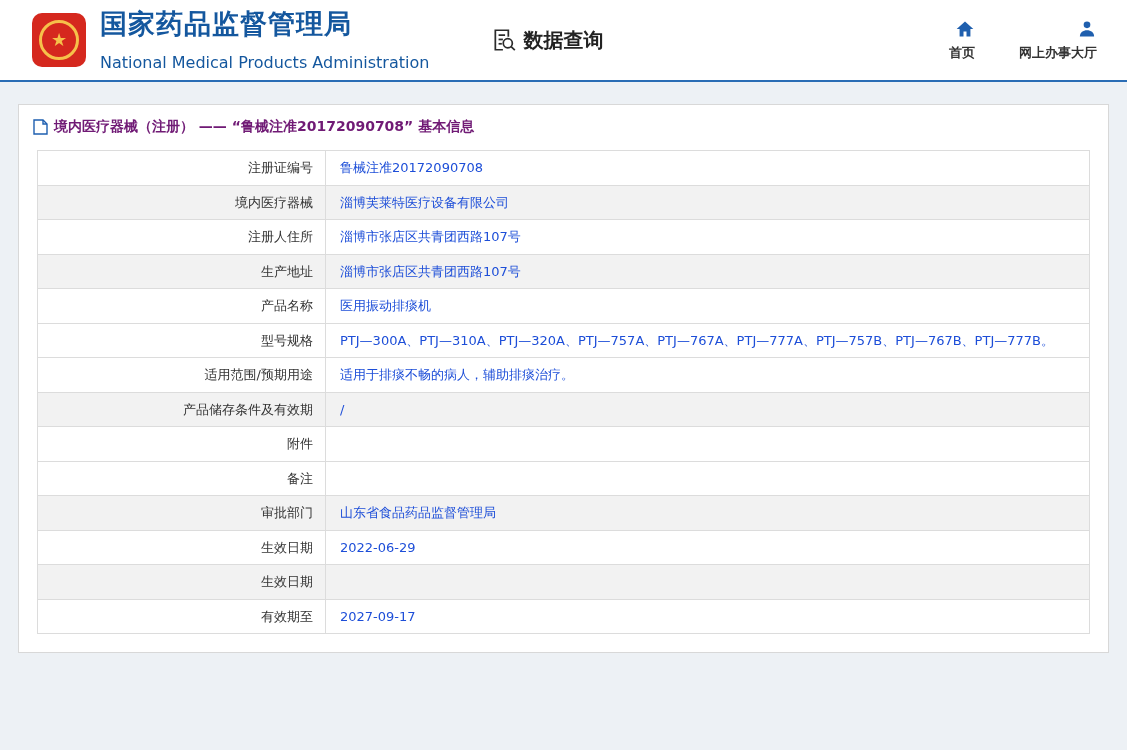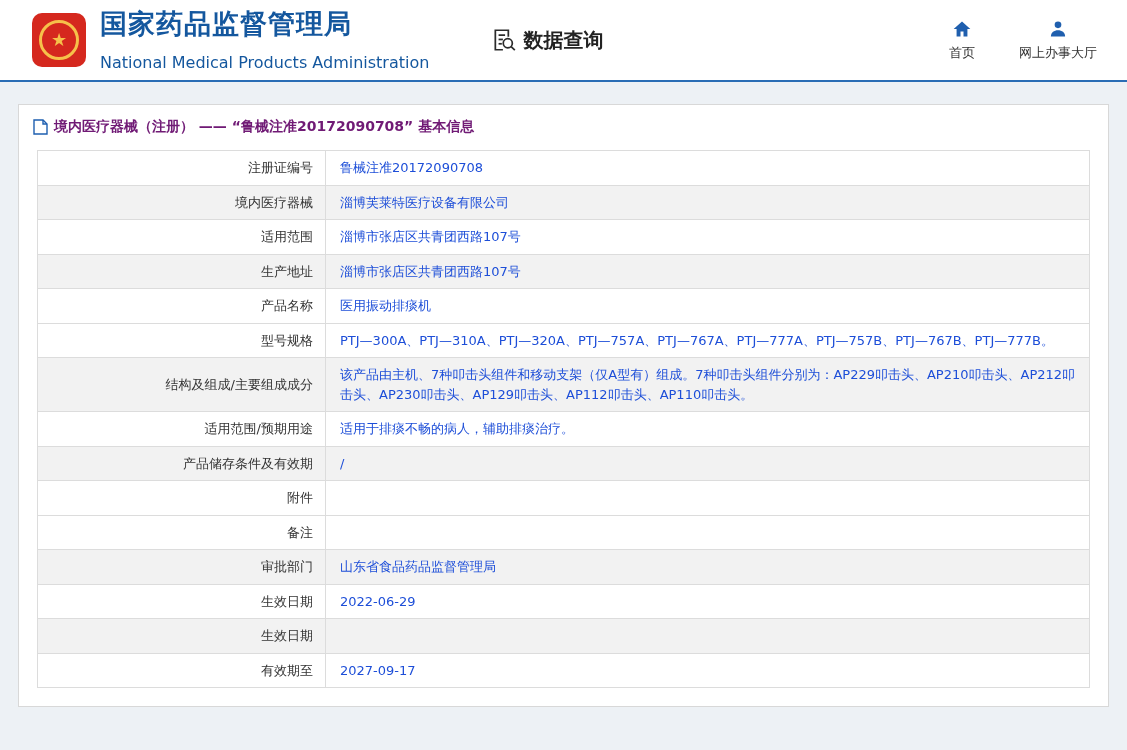--- a/index.html
+++ b/index.html
@@ -57,22 +57,23 @@
   .data-query .dq-icon { width: 26px; height: 26px; margin-right: 6px; }
   .data-query .dq-label { font-size: 20px; color: #222; }
 
   .header-nav {
     margin-left: auto;
     display: flex;
     align-items: center;
     gap: 44px;
   }
   .nav-item {
-    display: flex; flex-direction: column; align-items: center;
+    display: flex; flex-direction: column; align-items: flex-end;
     cursor: pointer;
+    font-weight: bold;
   }
   .nav-item svg { width: 20px; height: 20px; }
   .nav-item .nav-label { font-size: 13px; color: #333; margin-top: 5px; }
 
   .blue-divider { height: 2px; background: #2a6db5; }
 
   
   .content { padding: 22px 18px 0 18px; }
   .card {
     background: #ffffff;
@@ -175,44 +176,40 @@
     <td class="label-cell"><span class="label-text">注册证编号</span></td>
     <td class="value-cell">鲁械注准20172090708</td>
   </tr>
 
   <tr class="alt">
     <td class="label-cell"><span class="label-text">境内医疗器械</span></td>
     <td class="value-cell">淄博芙莱特医疗设备有限公司</td>
   </tr>
 
   <tr>
-    <td class="label-cell"><span class="label-text">适用范围</span></td>
+    <td class="label-cell"><span class="label-text">注册人住所</span></td>
     <td class="value-cell">淄博市张店区共青团西路107号</td>
   </tr>
 
   <tr class="alt">
     <td class="label-cell"><span class="label-text">生产地址</span></td>
     <td class="value-cell">淄博市张店区共青团西路107号</td>
   </tr>
 
   <tr>
     <td class="label-cell"><span class="label-text">产品名称</span></td>
     <td class="value-cell">医用振动排痰机</td>
   </tr>
 
 
   <tr>
     <td class="label-cell"><span class="label-text">型号规格</span></td>
     <td class="value-cell">PTJ—300A、PTJ—310A、PTJ—320A、PTJ—757A、PTJ—767A、PTJ—777A、PTJ—757B、PTJ—767B、PTJ—777B。</td>
   </tr>
 
-  <tr class="alt">
-    <td class="label-cell"><span class="label-text">结构及组成/主要组成成分</span></td>
-    <td class="value-cell">该产品由主机、7种叩击头组件和移动支架（仅A型有）组成。7种叩击头组件分别为：AP229叩击头、AP210叩击头、AP212叩击头、AP230叩击头、AP129叩击头、AP112叩击头、AP110叩击头。</td>
-  </tr>
 
   <tr>
     <td class="label-cell"><span class="label-text">适用范围/预期用途</span></td>
     <td class="value-cell">适用于排痰不畅的病人，辅助排痰治疗。</td>
   </tr>
 
   <tr class="alt">
     <td class="label-cell"><span class="label-text">产品储存条件及有效期</span></td>
     <td class="value-cell">/</td>
   </tr>

